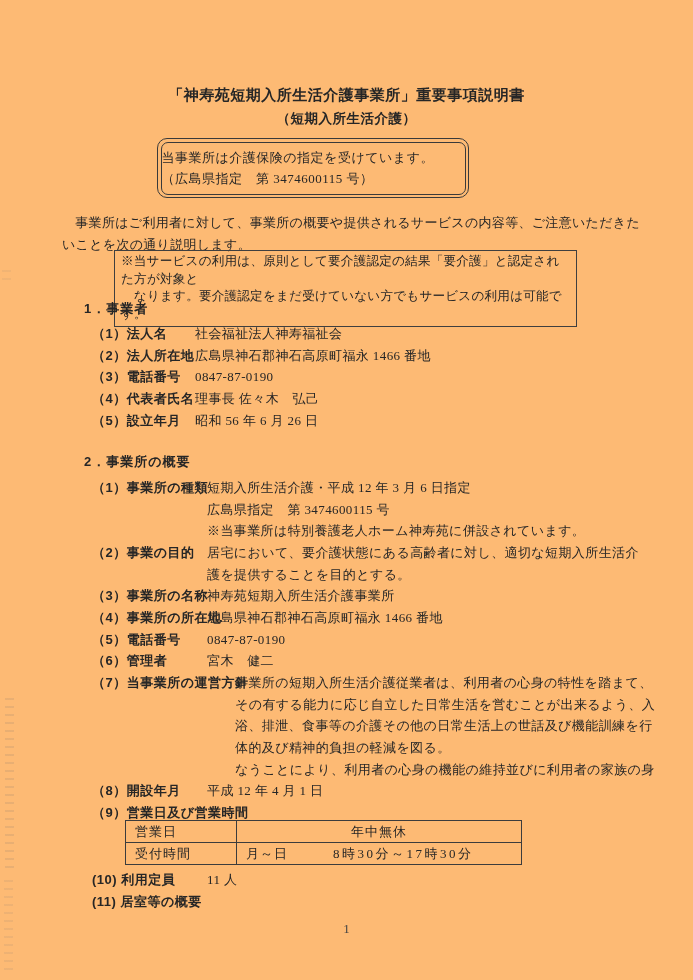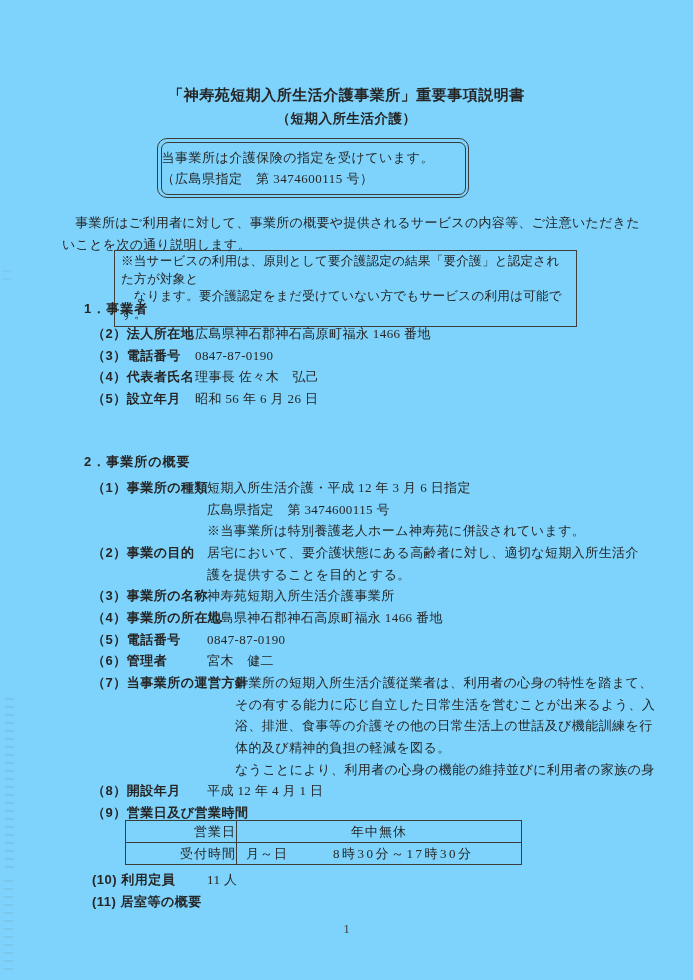--- a/index.html
+++ b/index.html
@@ -5,21 +5,21 @@
   html, body {
     margin: 0;
     padding: 0;
     background: #ffffff;
   }
   .page {
     position: relative;
     width: 693px;
     height: 980px;
     margin: 0 auto;
-    background: #7dd3fc;
+    background: #fdba74;
     overflow: hidden;
     color: #262626;
     font-family: "Liberation Serif", "DejaVu Serif", serif;
     font-size: 13px;
   }
   
   .artifact {
     position: absolute;
     width: 9px;
     background: repeating-linear-gradient(
@@ -122,21 +122,21 @@
     border-collapse: collapse;
     font-size: 13px;
     color: #262626;
   }
   .schedule td {
     border: 1.3px solid #3c3c3c;
     height: 21px;
     padding: 0 0 0 9px;
     letter-spacing: 1px;
   }
-  .schedule td.c1 { width: 101px; text-align: right; }
+  .schedule td.c1 { width: 101px; }
   .schedule td.center { text-align: center; padding-left: 0; }
   .schedule .hours { margin-left: 45px; letter-spacing: 2.5px; }
 
   .page-number {
     position: absolute;
     top: 921px; left: 0; right: 0;
     text-align: center;
     font-size: 13px;
     color: #444;
   }
@@ -166,20 +166,23 @@
   </div>
 
   <div class="caution-box">
     <div>※当サービスの利用は、原則として要介護認定の結果「要介護」と認定された方が対象と</div>
     <div>　なります。要介護認定をまだ受けていない方でもサービスの利用は可能です。</div>
   </div>
 
   <div class="sec-heading h1">1．事業者</div>
 
   <div class="kv-list l1">
+    <div class="kv">
+      <span class="k">（1）法人名</span><span class="v">社会福祉法人神寿福祉会</span>
+    </div>
     <div class="kv">
       <span class="k">（2）法人所在地</span><span class="v">広島県神石郡神石高原町福永 1466 番地</span>
     </div>
     <div class="kv">
       <span class="k">（3）電話番号</span><span class="v">0847-87-0190</span>
     </div>
     <div class="kv">
       <span class="k">（4）代表者氏名</span><span class="v">理事長 佐々木　弘己</span>
     </div>
     <div class="kv">

